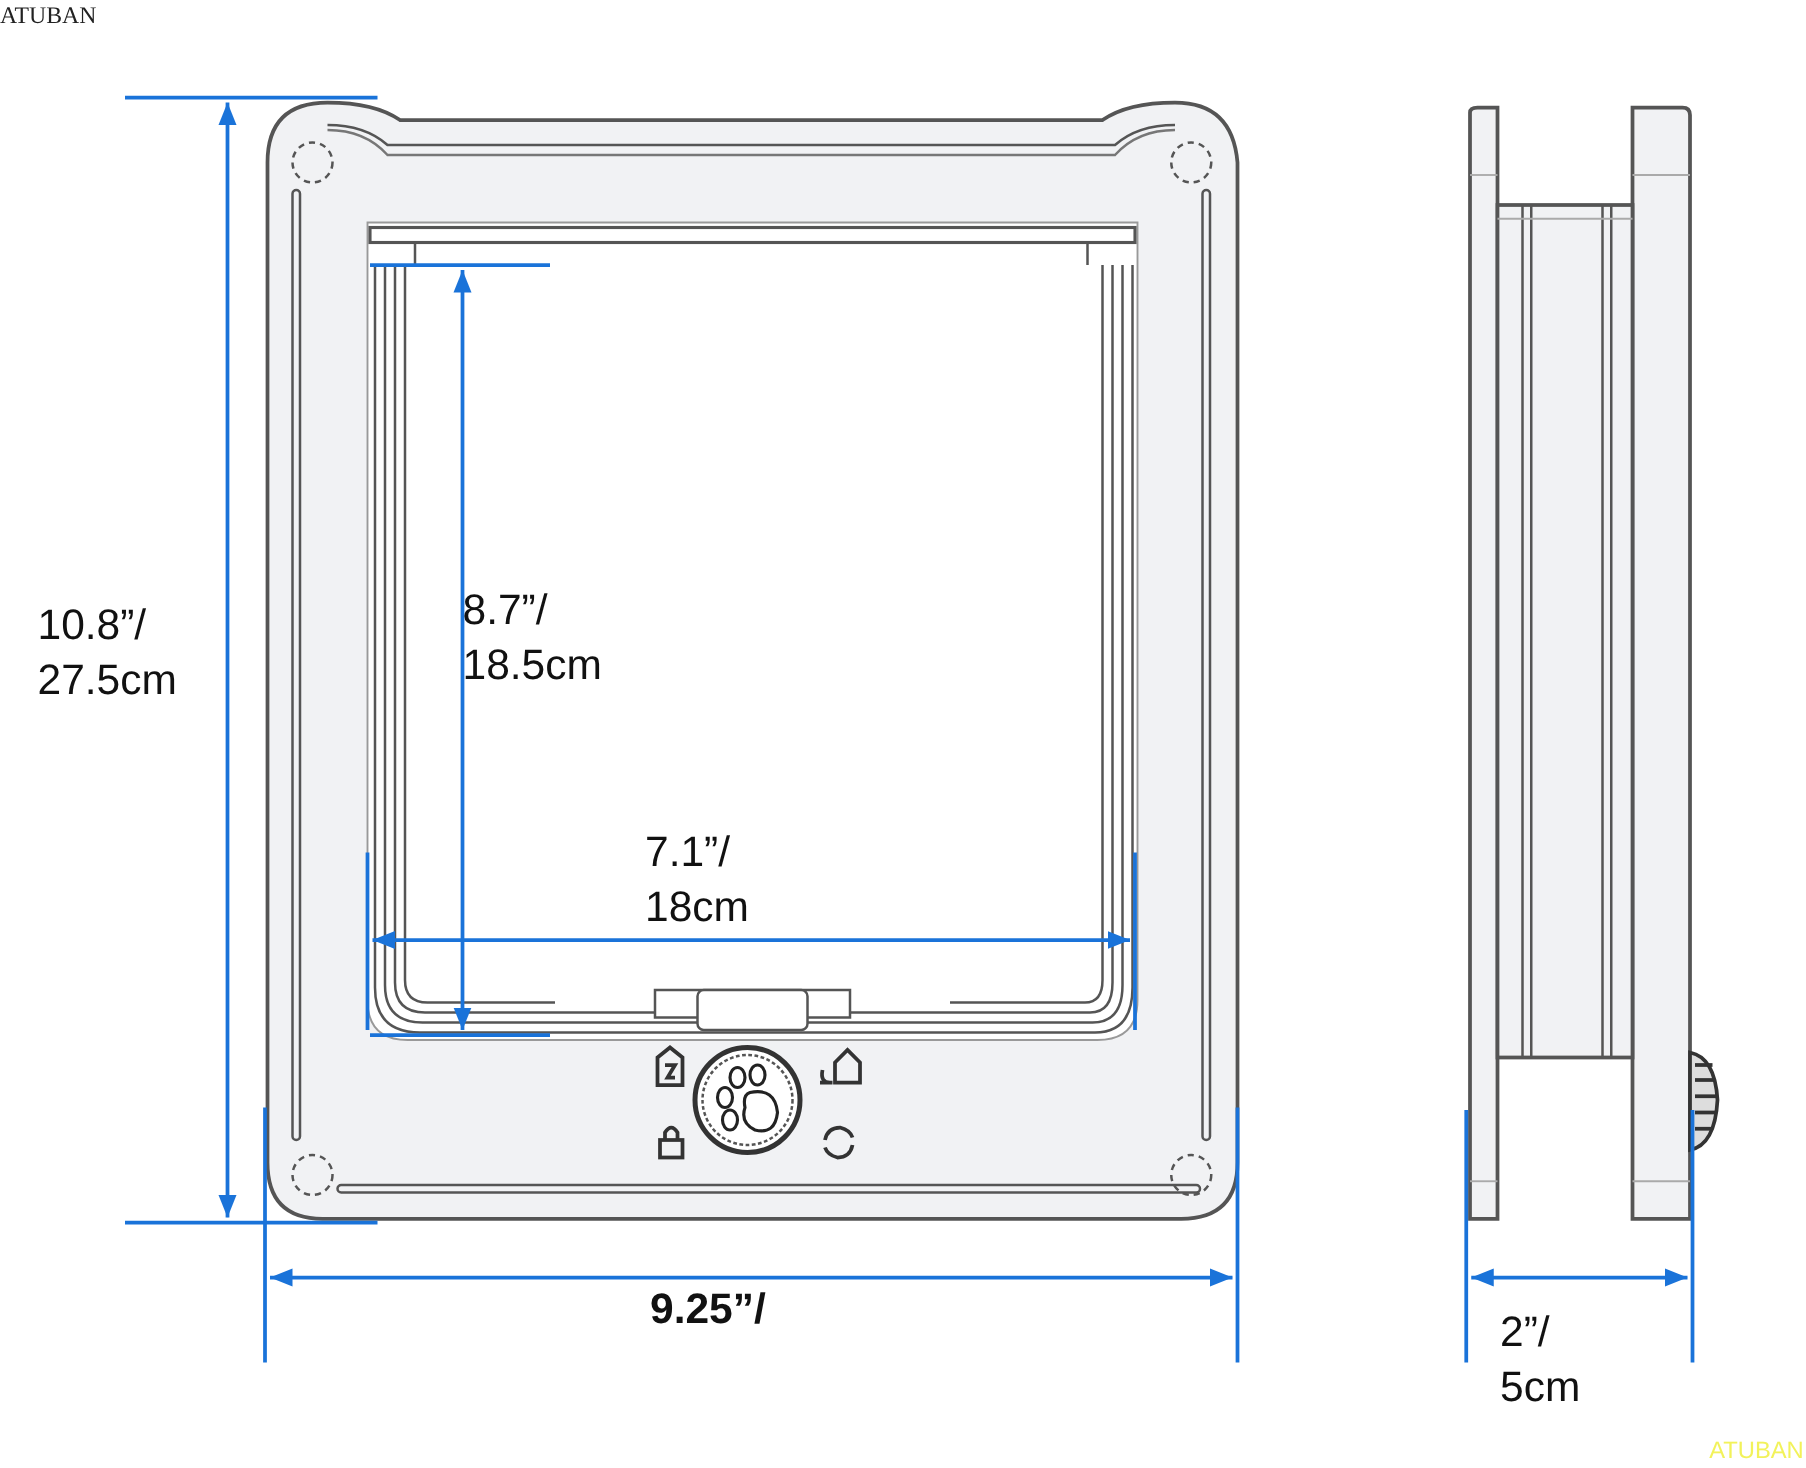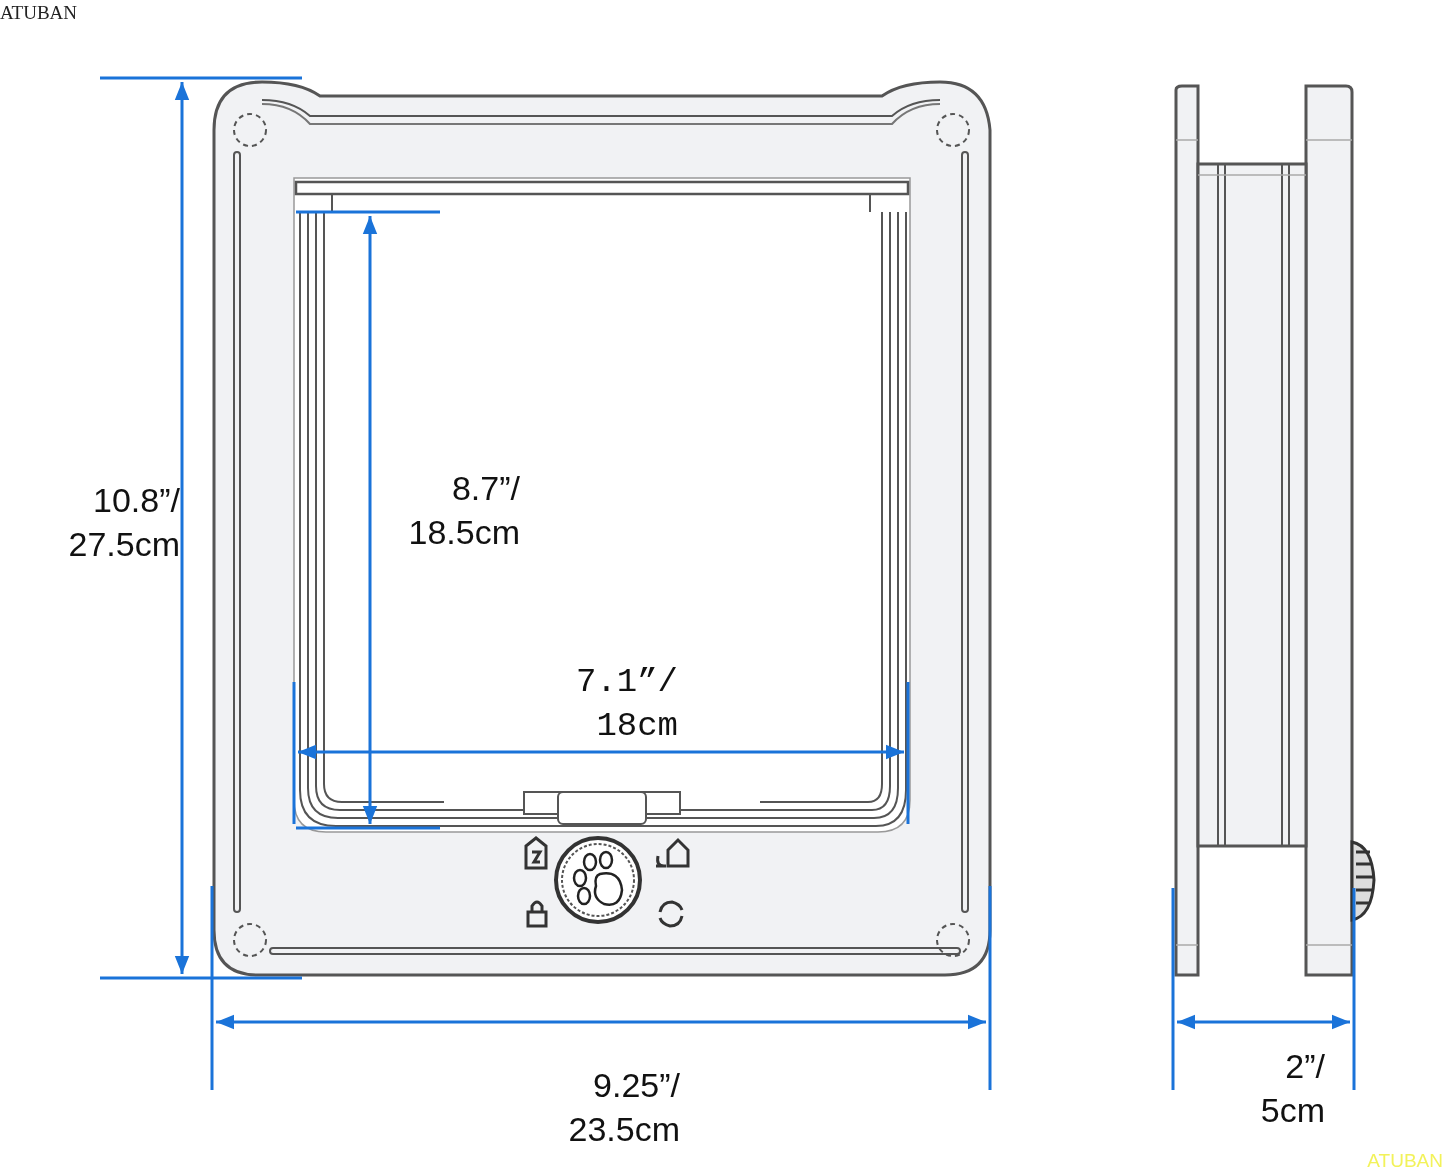--- a/index.html
+++ b/index.html
@@ -1,19 +1,19 @@
 <!DOCTYPE html>
 <html><head>
 <meta charset="utf-8">
 <style>
   html, body { margin:0; padding:0; background:#ffffff; }
   body { width:1445px; height:1174px; position:relative; overflow:hidden; font-family:"Liberation Sans", sans-serif; }
   .wm-top { position:absolute; left:0; top:2px; font-family:"Liberation Serif", serif; font-size:19px; color:#222; }
   .wm-bottom { position:absolute; right:2px; bottom:2px; font-family:"Liberation Sans", sans-serif; font-size:19px; color:#f2f25a; }
-  .label { position:absolute; font-size:34px; color:#111; text-align:right; line-height:44px; }
+  .label { position:absolute; font-size:34px; color:#111; text-align:left; line-height:44px; }
   svg.main { position:absolute; left:0; top:0; }
 </style>
 </head>
 <body>
 
 <div class="wm-top">ATUBAN</div>
 
 <svg class="main" width="1445" height="1174" viewBox="0 0 1445 1174">
   <defs>
     <marker id="arr" viewBox="0 0 10 10" refX="10" refY="5" markerWidth="6" markerHeight="6" orient="auto-start-reverse">
@@ -133,28 +133,27 @@
 <div class="label" style="left:30px; top:478px; width:150px;">
   <div>10.8”/</div>
   <div>27.5cm</div>
 </div>
 
 <div class="label" style="left:370px; top:466px; width:150px;">
   <div>8.7”/</div>
   <div>18.5cm</div>
 </div>
 
-<div class="label" style="left:528px; top:660px; width:150px;font-family:Liberation Mono, monospace;">
+<div class="label" style="left:516px; top:660px; width:150px;">
   <div>7.1”/</div>
   <div>18cm</div>
 </div>
 
-<div class="label" style="left:520px; top:1063px; width:160px;">
+<div class="label" style="left:520px; top:1025px; width:160px;font-weight:bold;">
   <div>9.25”/</div>
-  <div>23.5cm</div>
 </div>
 
 <div class="label" style="left:1200px; top:1044px; width:125px;">
   <div>2”/</div>
   <div>5cm</div>
 </div>
 
 <div class="wm-bottom">ATUBAN</div>
 
 </body></html>

